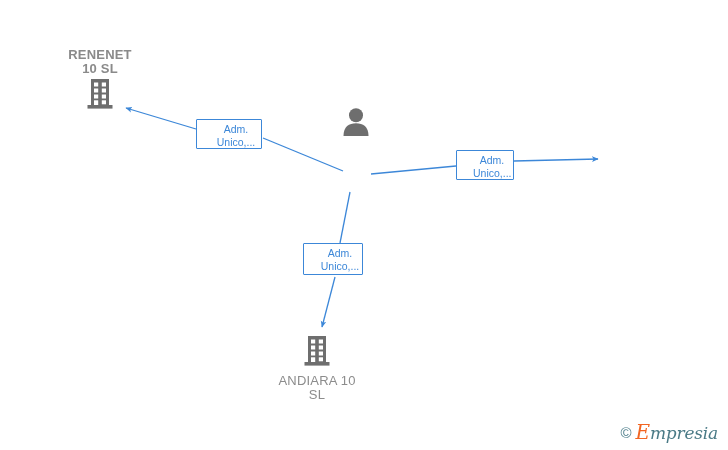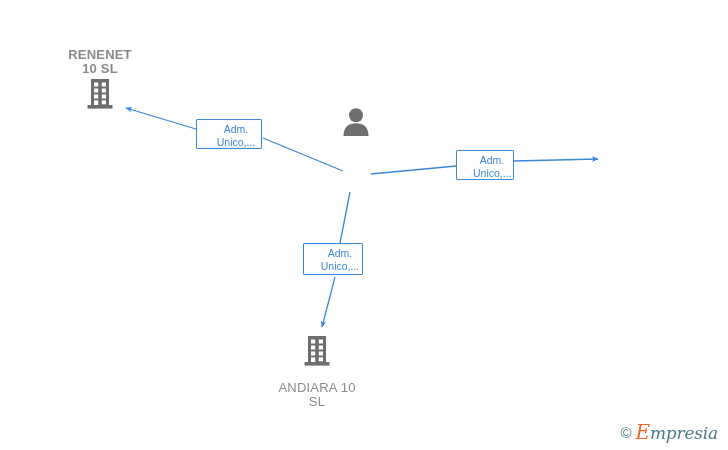--- a/index.html
+++ b/index.html
@@ -45,21 +45,21 @@
   }
   .node-label.person {
     font-weight: normal;
     color: #9a9a9a;
   }
   .node-icon {
     display: block;
     margin: 2px auto 0 auto;
   }
   .node-label-below {
-    margin-top: 10px;
+    margin-top: 3px;
   }
 
   
   .edge-label {
     position: absolute;
     box-sizing: border-box;
     background: #ffffff;
     border: 1.4px solid #3c87d8;
     border-radius: 1px;
     color: #3c87d8;

